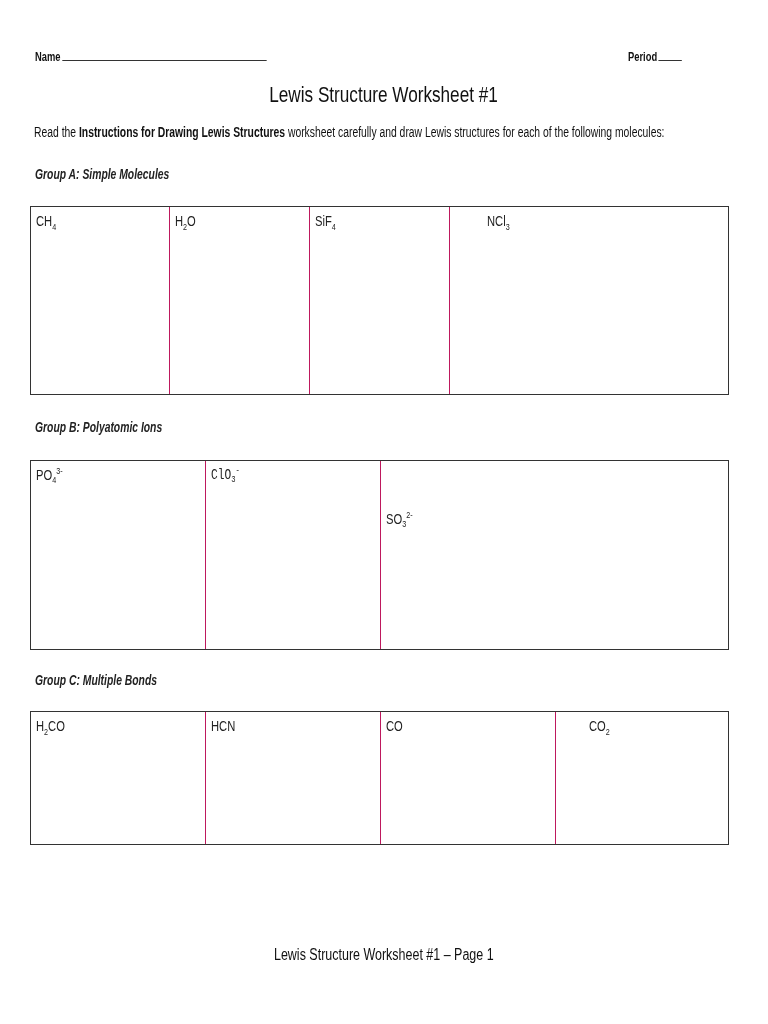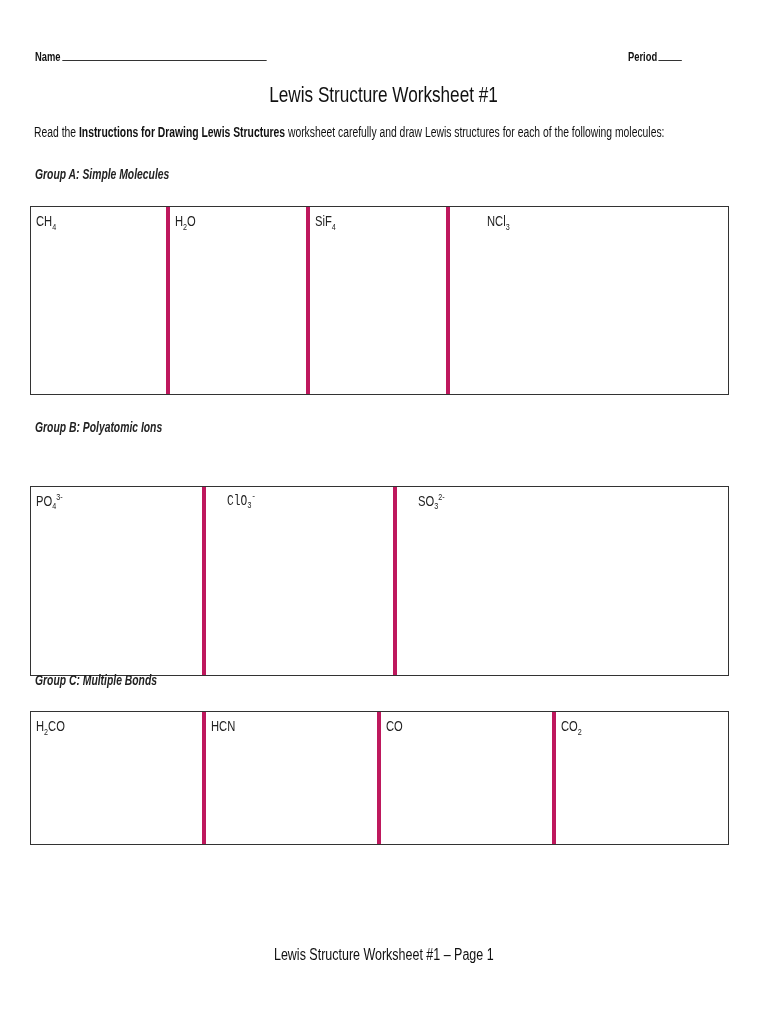--- a/index.html
+++ b/index.html
@@ -22,21 +22,21 @@
   }
   .group-label {
     left: 35px; font-size: 14px; font-style: italic; font-weight: bold; white-space: nowrap;
     transform: scaleX(0.74); transform-origin: left center; color: #222;
   }
   .grid {
     position: absolute; left: 30px; width: 699px; height: 189px;
     border: 1px solid #333; box-sizing: border-box; display: flex;
   }
   .cell {
-    border-right: 4px solid #be185d; box-sizing: border-box; height: 100%;
+    border-right: 1px solid #be185d; box-sizing: border-box; height: 100%;
     padding: 5px 0 0 5px; position: relative;
   }
   .cell:last-child { border-right: none; }
   .formula {
     font-size: 14px; white-space: nowrap; display: inline-block;
     transform: scaleX(0.8); transform-origin: left top; color: #222;
   }
   .formula sub, .formula sup { font-size: 9px; }
   .footer {
     left: 0; width: 768px; top: 946px; text-align: center; font-size: 16px; white-space: nowrap;
@@ -69,41 +69,41 @@
   </div>
   <div class="cell" style="width:140px;">
     <span class="formula"><span>SiF</span><sub>4</sub></span>
   </div>
   <div class="cell" style="flex:1;margin-left:32px;">
     <span class="formula"><span>NCl</span><sub>3</sub></span>
   </div>
 </div>
 
 <div class="abs group-label" style="top:419px;">Group B: Polyatomic Ions</div>
-<div class="grid" style="top:486px; height:190px;gap:16px;">
+<div class="grid" style="top:460px; height:190px;">
   <div class="cell" style="width:175px;">
     <span class="formula"><span>PO</span><sub>4</sub><sup>3-</sup></span>
   </div>
   <div class="cell" style="width:175px;font-family:Liberation Mono, monospace;">
     <span class="formula"><span>ClO</span><sub>3</sub><sup>-</sup></span>
   </div>
-  <div class="cell" style="flex:1;">
+  <div class="cell" style="flex:1;margin-top:44px;">
     <span class="formula"><span>SO</span><sub>3</sub><sup>2-</sup></span>
   </div>
 </div>
 
 <div class="abs group-label" style="top:672px;">Group C: Multiple Bonds</div>
 <div class="grid" style="top:711px; height:134px;">
   <div class="cell" style="width:175px;">
     <span class="formula"><span>H</span><sub>2</sub><span>CO</span></span>
   </div>
   <div class="cell" style="width:175px;">
     <span class="formula"><span>HCN</span></span>
   </div>
   <div class="cell" style="width:175px;">
     <span class="formula"><span>CO</span></span>
   </div>
-  <div class="cell" style="flex:1;">
+  <div class="cell" style="flex:1;margin-left:28px;">
     <span class="formula"><span>CO</span><sub>2</sub></span>
   </div>
 </div>
 
 <div class="abs footer"><span>Lewis Structure Worksheet #1 – Page 1</span></div>
 
 </body></html>

